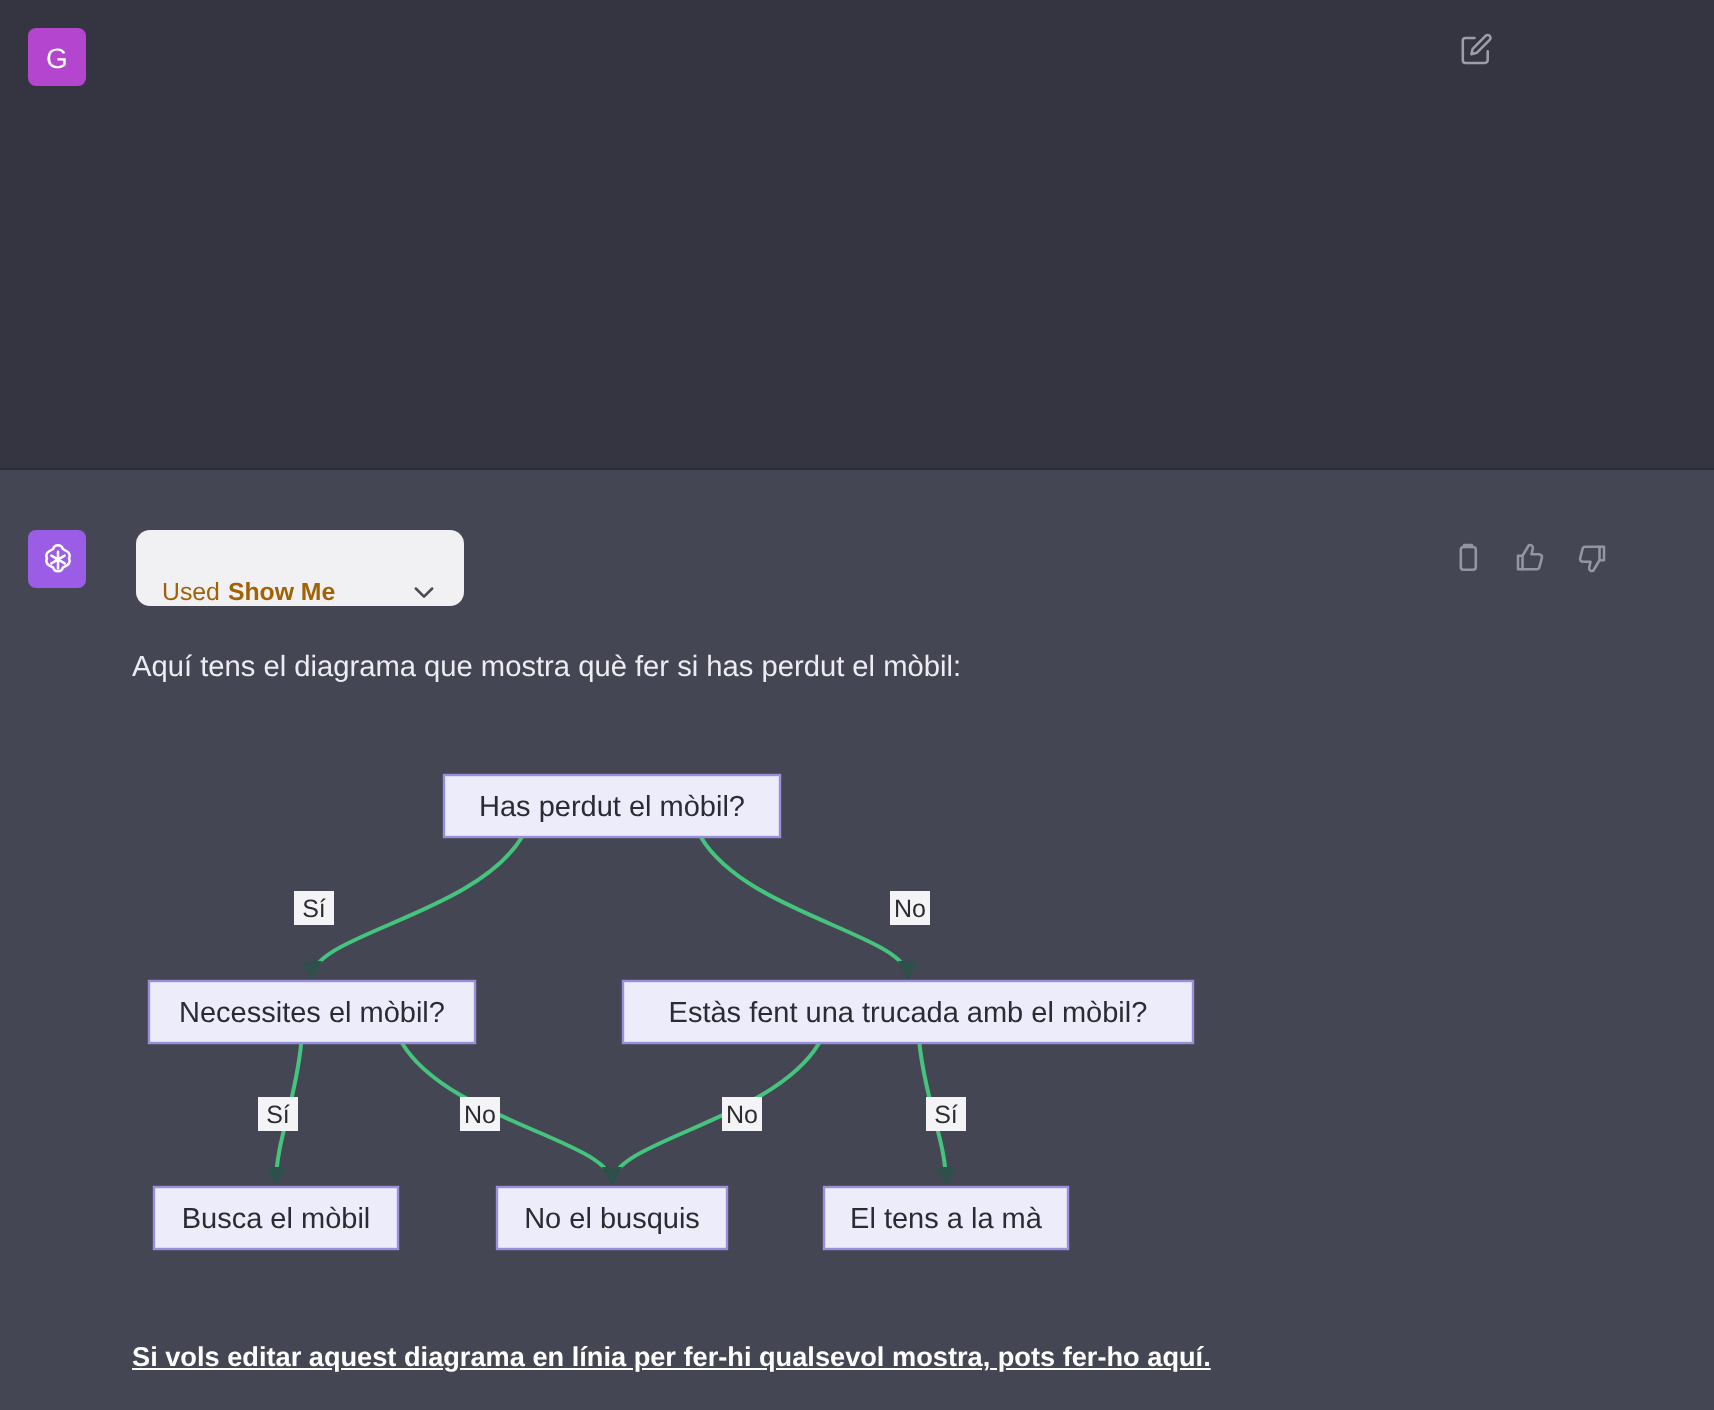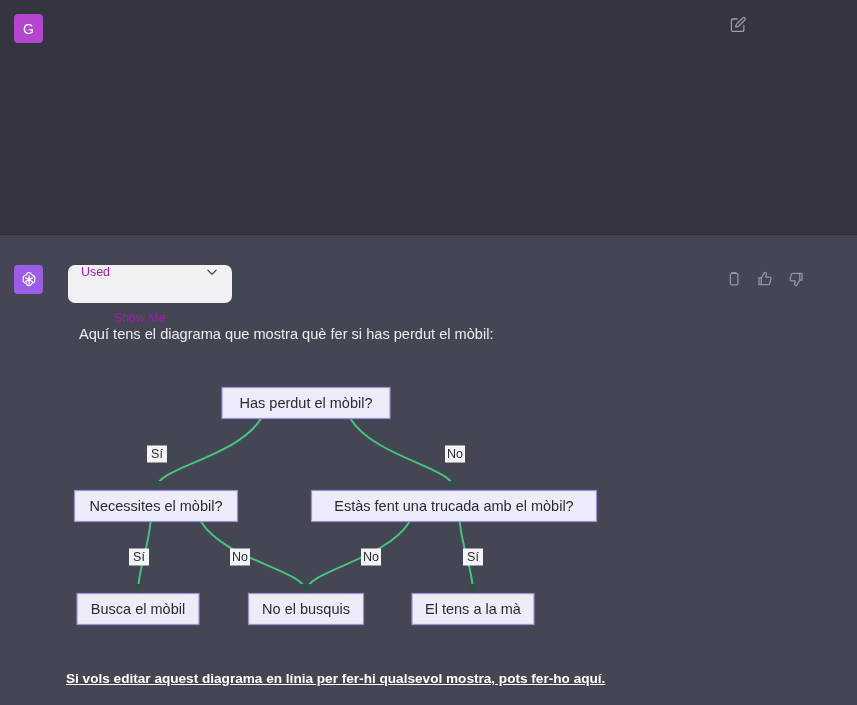--- a/index.html
+++ b/index.html
@@ -92,35 +92,35 @@
   
   .tool-pill {
     position: absolute;
     left: 68px;
     top: 265px;
     width: 164px;
     height: 38px;
     background: #f1f1f3;
     border-radius: 7px;
     display: flex;
-    align-items: flex-start;
+    align-items: flex-end;
     padding: 0 13px;
-    color: #a21caf;
+    color: #a16207;
     font-size: 12.4px;
     cursor: pointer;
   }
   .tool-pill .lbl-used { font-weight: 400; }
-  .tool-pill .lbl-name { font-weight: 400; margin-left: 4px; margin-top: 46px; }
+  .tool-pill .lbl-name { font-weight: 700; margin-left: 4px; margin-top: 46px; }
   .tool-pill .chev { margin-left: auto; }
   .tool-pill .chev svg { display: block; }
 
   
   .assist-intro {
     position: absolute;
-    left: 79px;
+    left: 66px;
     top: 323px;
     color: #ececf1;
     font-size: 14.6px;
     line-height: 22px;
   }
 
   
   #diagram {
     position: absolute;
     left: 0;

